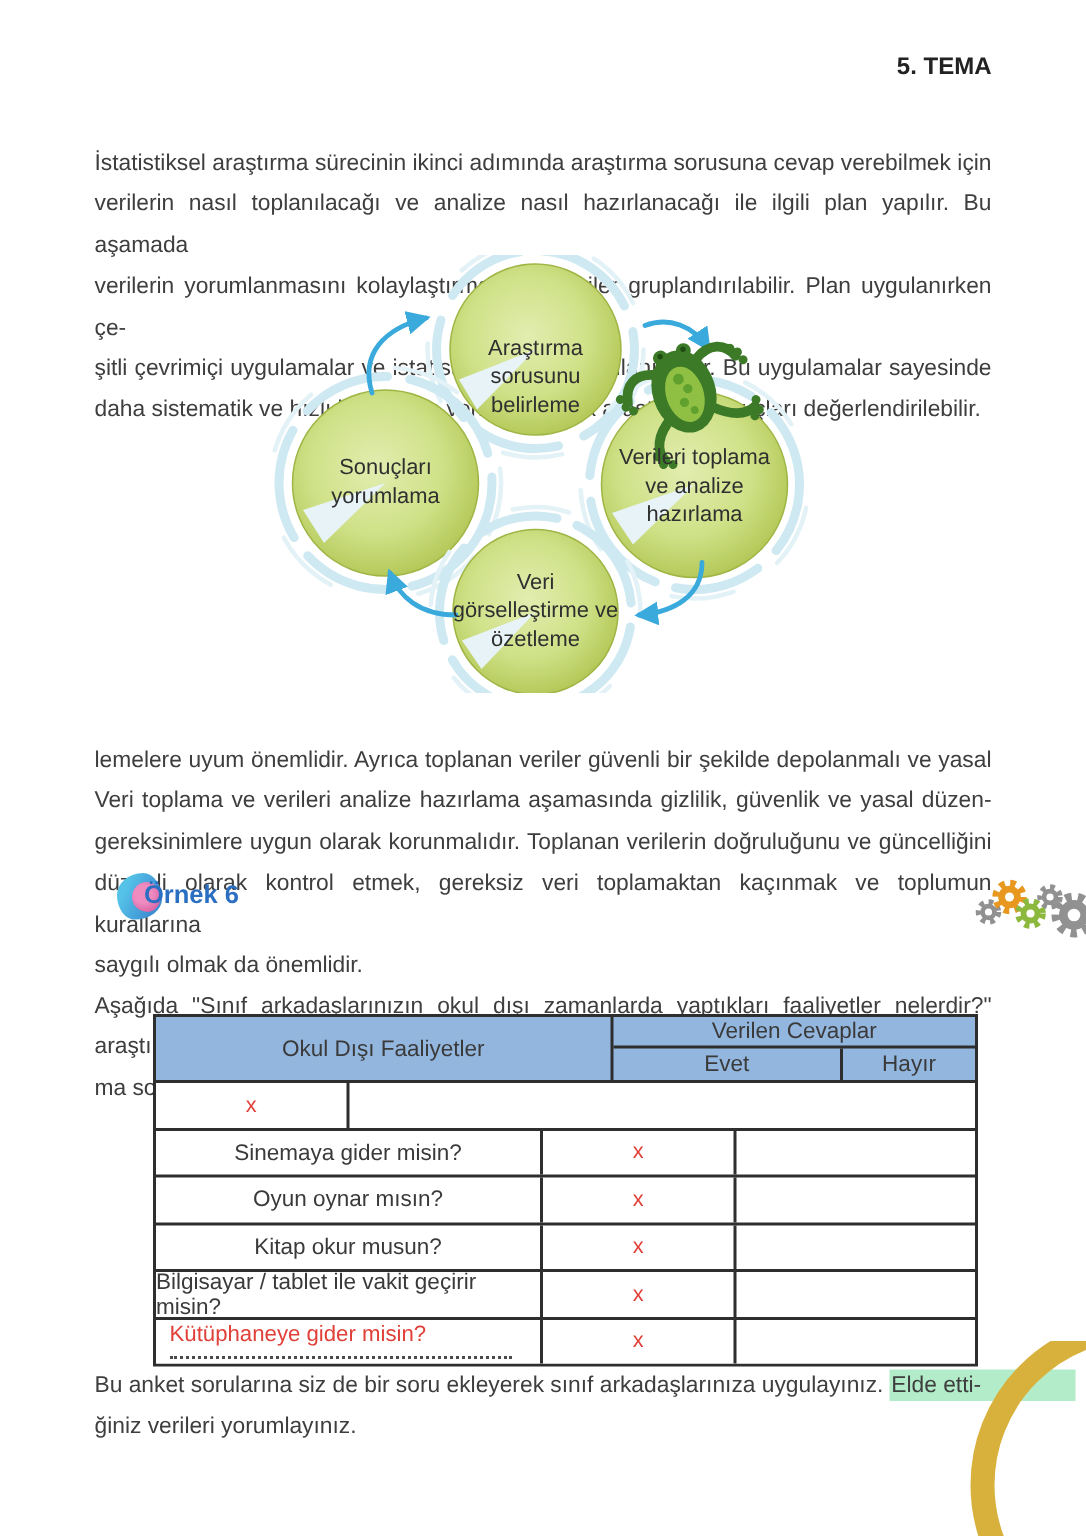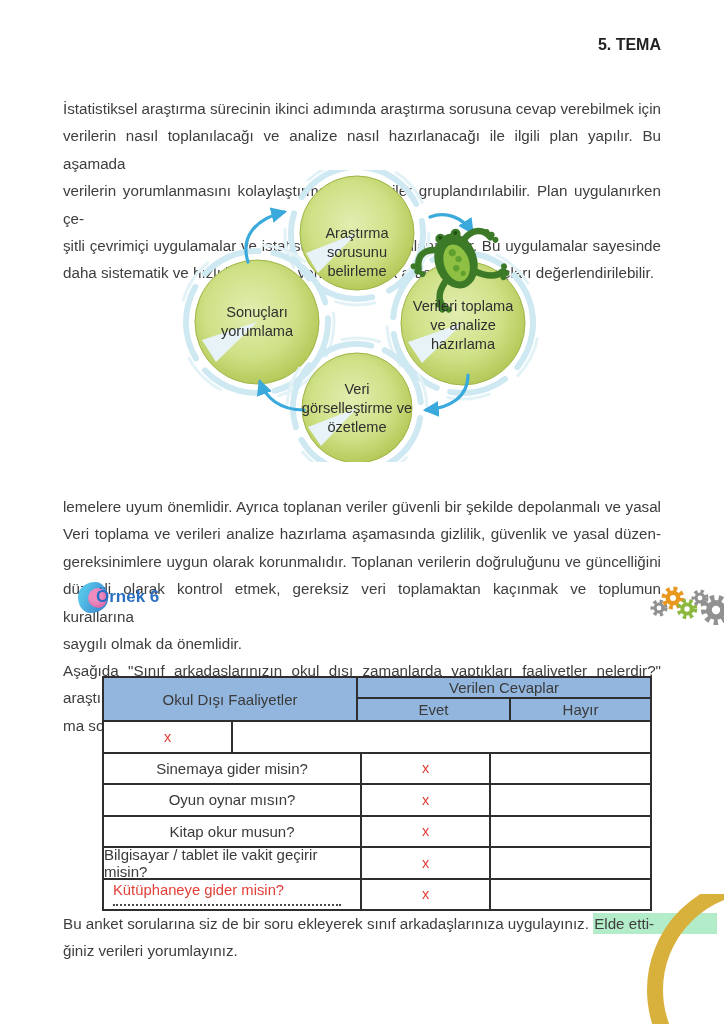--- a/index.html
+++ b/index.html
@@ -42,21 +42,21 @@
     position:absolute;left:18px;top:5px;font-size:17px;font-weight:bold;color:#2a6fc2;white-space:nowrap;
   }
   
   #gears-svg{position:absolute;left:646px;top:586px;width:78px;height:46px;}
   
   .survey-table{
     position:absolute;left:102px;top:676px;width:550px;
     border:2px solid #2e2e2e;box-sizing:border-box;font-size:15px;color:#3a3a3a;
   }
   .thead{display:flex;background:#93b6de;}
-  .th-col1{width:254px;border-right:2px solid #2e2e2e;display:flex;align-items:center;justify-content:center;box-sizing:border-box;}
+  .th-col1{width:305px;border-right:2px solid #2e2e2e;display:flex;align-items:center;justify-content:center;box-sizing:border-box;}
   .th-right{flex:1;display:flex;flex-direction:column;}
   .th-answers{height:21px;border-bottom:2px solid #2e2e2e;display:flex;align-items:center;justify-content:center;box-sizing:border-box;}
   .th-yn{display:flex;height:21px;}
   .th-yes{width:153px;border-right:2px solid #2e2e2e;display:flex;align-items:center;justify-content:center;box-sizing:border-box;}
   .th-no{flex:1;display:flex;align-items:center;justify-content:center;}
   .trow{display:flex;height:29.5px;border-top:2px solid #2e2e2e;background:#fff;}
   .cell-q{width:258px;border-right:2px solid #2e2e2e;display:flex;align-items:center;justify-content:center;box-sizing:border-box;}
   .cell-yes{width:129px;border-right:2px solid #2e2e2e;display:flex;align-items:center;justify-content:center;box-sizing:border-box;
     color:#e04038;font-size:14.5px;}
   .cell-no{flex:1;display:flex;align-items:center;justify-content:center;color:#e04038;font-size:14.5px;}

